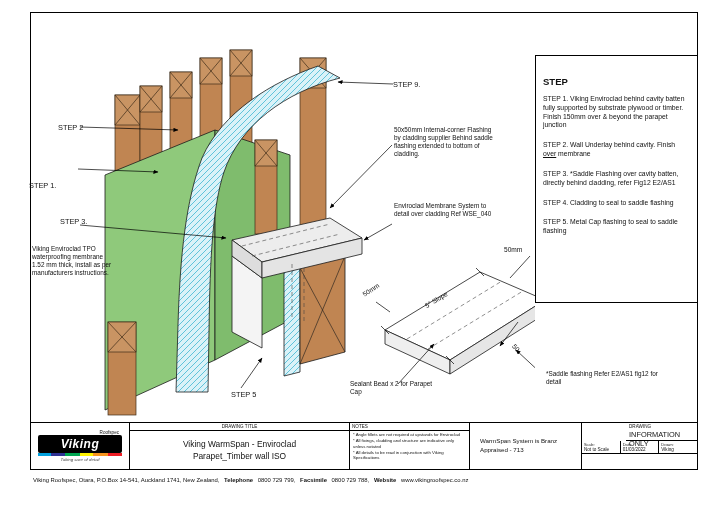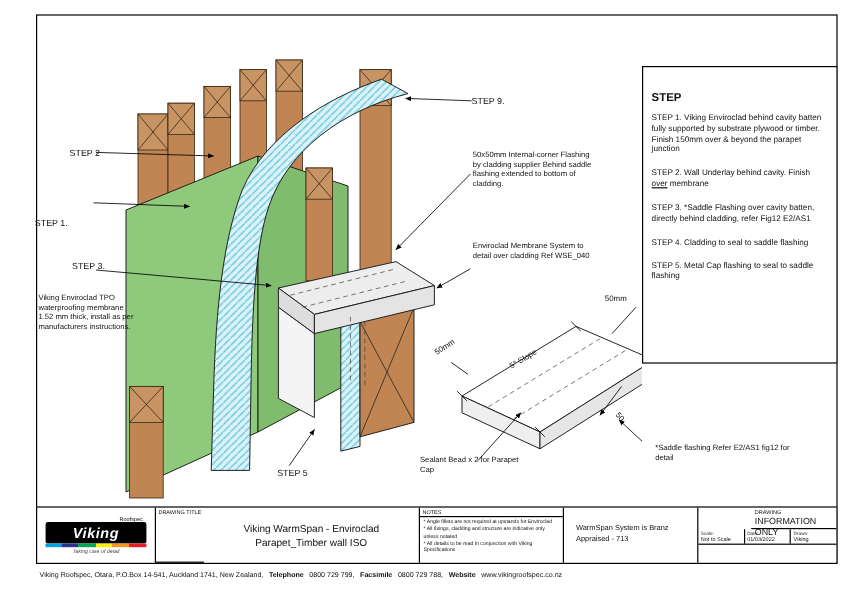--- a/index.html
+++ b/index.html
@@ -32,21 +32,21 @@
   .u{text-decoration:underline;}
   
   .title-block{position:absolute;left:30px;top:422px;width:668px;height:48px;border:1px solid #000;box-sizing:border-box;display:flex;background:#fff;}
   .tb-col{box-sizing:border-box;height:100%;}
   .col-logo{width:98px;display:flex;flex-direction:column;align-items:center;justify-content:center;padding:1px 4px;}
   .logo-roofspec{font-size:4.6px;align-self:flex-end;margin-right:6px;}
   .logo-box{background:#000;color:#fff;width:84px;height:18px;display:flex;align-items:center;justify-content:center;border-radius:2px;}
   .logo-text{font-style:italic;font-weight:bold;font-size:12px;letter-spacing:.5px;}
   .logo-stripe{width:84px;height:3px;background:linear-gradient(90deg,#00a0dd 0 16%,#2e3192 16% 32%,#00a651 32% 50%,#fff200 50% 66%,#f7941d 66% 83%,#ed1c24 83% 100%);}
   .logo-tagline{font-size:4.4px;font-style:italic;color:#444;margin-top:1px;}
-  .col-title{width:220px;border-left:1px solid #000;display:flex;}
+  .col-title{width:220px;border-left:1px solid #000;display:flex;flex-direction:column;}
   .col-header{font-size:4.6px;border-bottom:1px solid #000;padding:1px 2px;}
   .col-title .col-header{text-align:center;}
   .title-main{flex:1;display:flex;flex-direction:column;align-items:center;justify-content:center;font-size:8.4px;line-height:1.45;}
   .col-notes{width:120px;border-left:1px solid #000;display:flex;flex-direction:column;}
   .notes-list{padding:1px 3px;font-size:4.3px;line-height:1.25;}
   .notes-list div{margin-bottom:1px;}
   .col-branz{width:112px;border-left:1px solid #000;display:flex;align-items:center;justify-content:center;font-size:6.2px;line-height:1.4;padding:0 10px;box-sizing:border-box;text-align:left;}
   .col-info{flex:1;border-left:1px solid #000;display:flex;flex-direction:column;}
   .info-top{border-bottom:1px solid #000;padding:1px 3px;height:18px;box-sizing:border-box;margin-left:44px;}
   .info-drawing-label{font-size:4.6px;}

